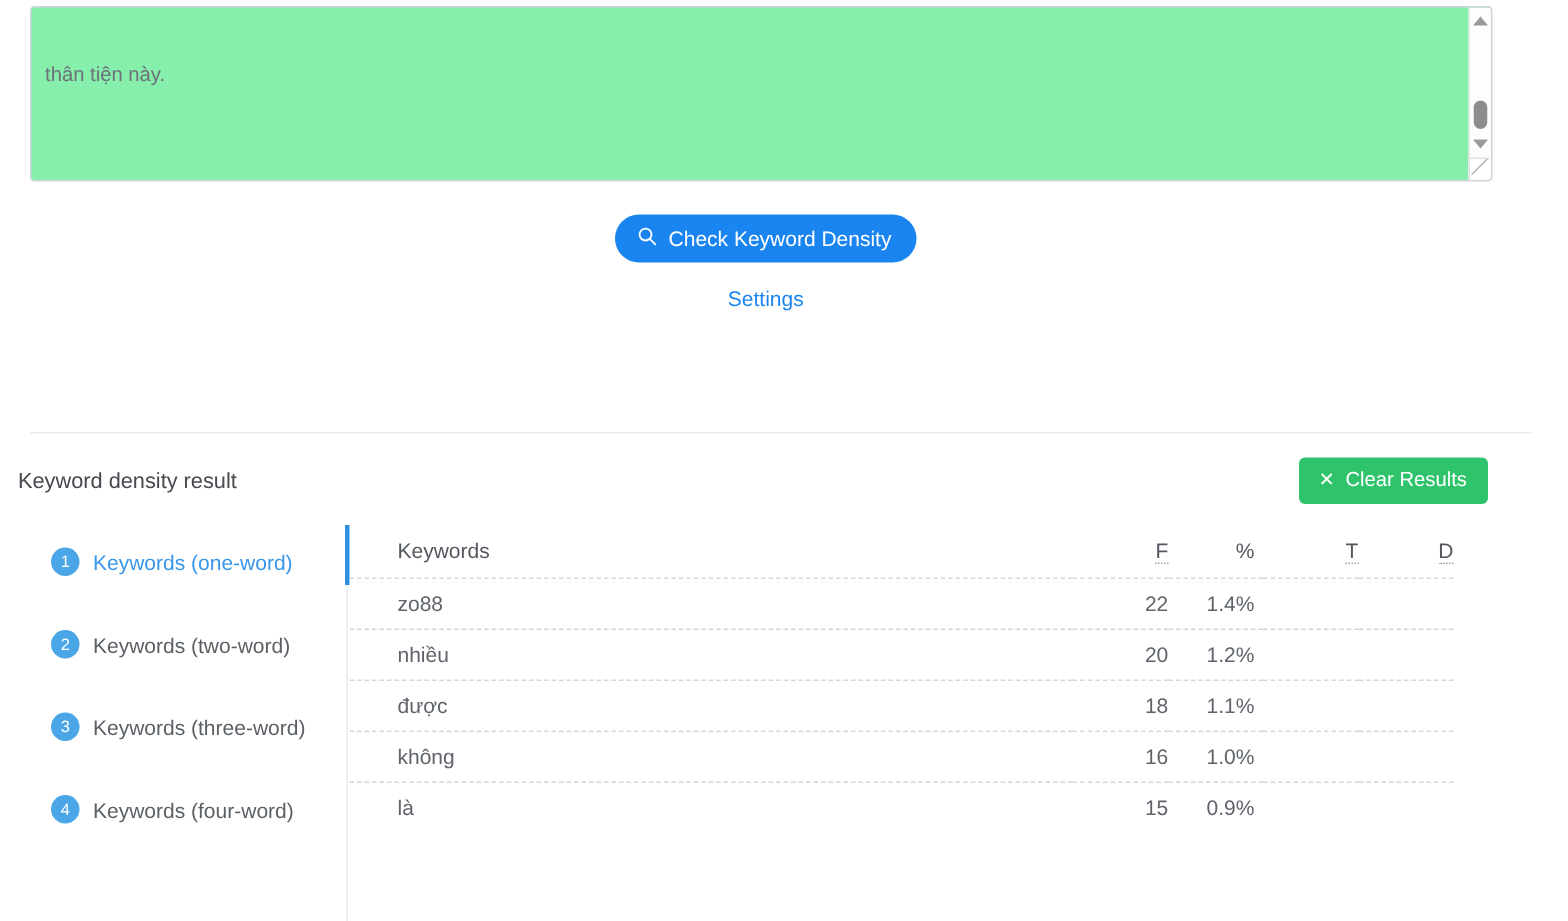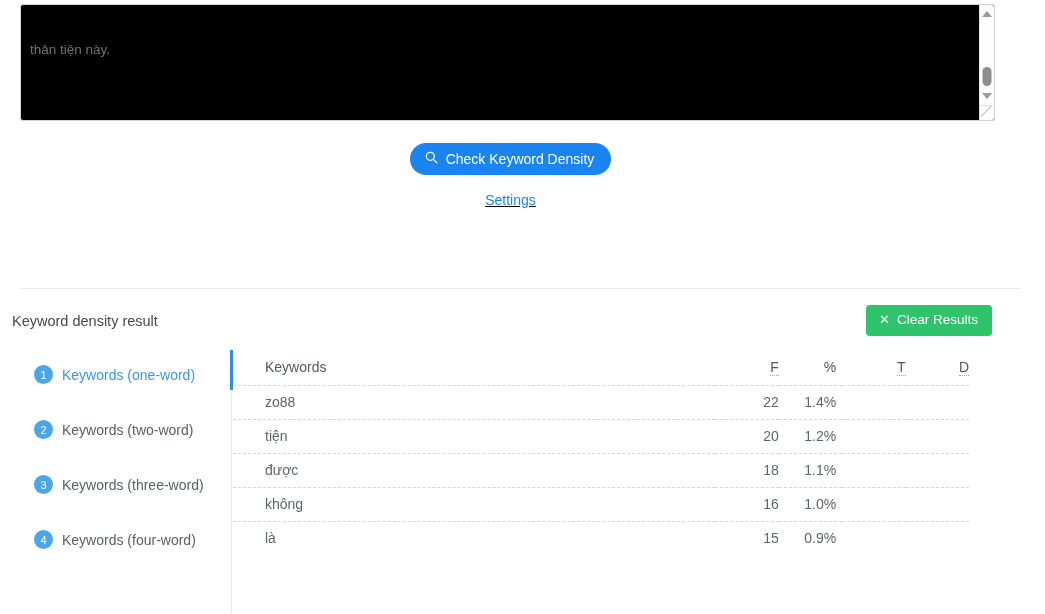--- a/index.html
+++ b/index.html
@@ -16,21 +16,21 @@
   .editor-wrap {
     position: absolute;
     left: 20px; top: 4px;
     width: 975px; height: 117px;
   }
   .editor-box {
     position: relative;
     width: 100%; height: 100%;
     border: 1px solid #ced4da;
     border-radius: 3px;
-    background: #000000;
+    background: #86efac;
     overflow: hidden;
   }
   .editor-text {
     position: absolute;
     left: 9px; right: 32px; top: -14px;
     font-size: 13.5px;
     line-height: 23.5px;
     color: #4a4f57;
     white-space: pre-wrap;
     word-wrap: break-word;
@@ -111,21 +111,20 @@
     line-height: 1;
     cursor: pointer;
   }
   .btn-primary .lbl { position: relative; top: 0px; }
 
   .settings-row {
     position: absolute;
     left: 0; top: 191px;
     width: 1021px;
     text-align: center;
-    text-decoration: underline;
   }
   .link-settings {
     color: #1a85f0;
     font-size: 14px;
     text-decoration: none;
     cursor: pointer;
   }
 
   
   .section-divider {
@@ -341,21 +340,21 @@
         </thead>
         <tbody>
           <tr>
             <td class="c-kw">zo88</td>
             <td class="c-f">22</td>
             <td class="c-p">1.4%</td>
             <td class="c-t"></td>
             <td class="c-d"></td>
           </tr>
           <tr>
-            <td class="c-kw">tiện</td>
+            <td class="c-kw">nhiều</td>
             <td class="c-f">20</td>
             <td class="c-p">1.2%</td>
             <td class="c-t"></td>
             <td class="c-d"></td>
           </tr>
           <tr>
             <td class="c-kw">được</td>
             <td class="c-f">18</td>
             <td class="c-p">1.1%</td>
             <td class="c-t"></td>

